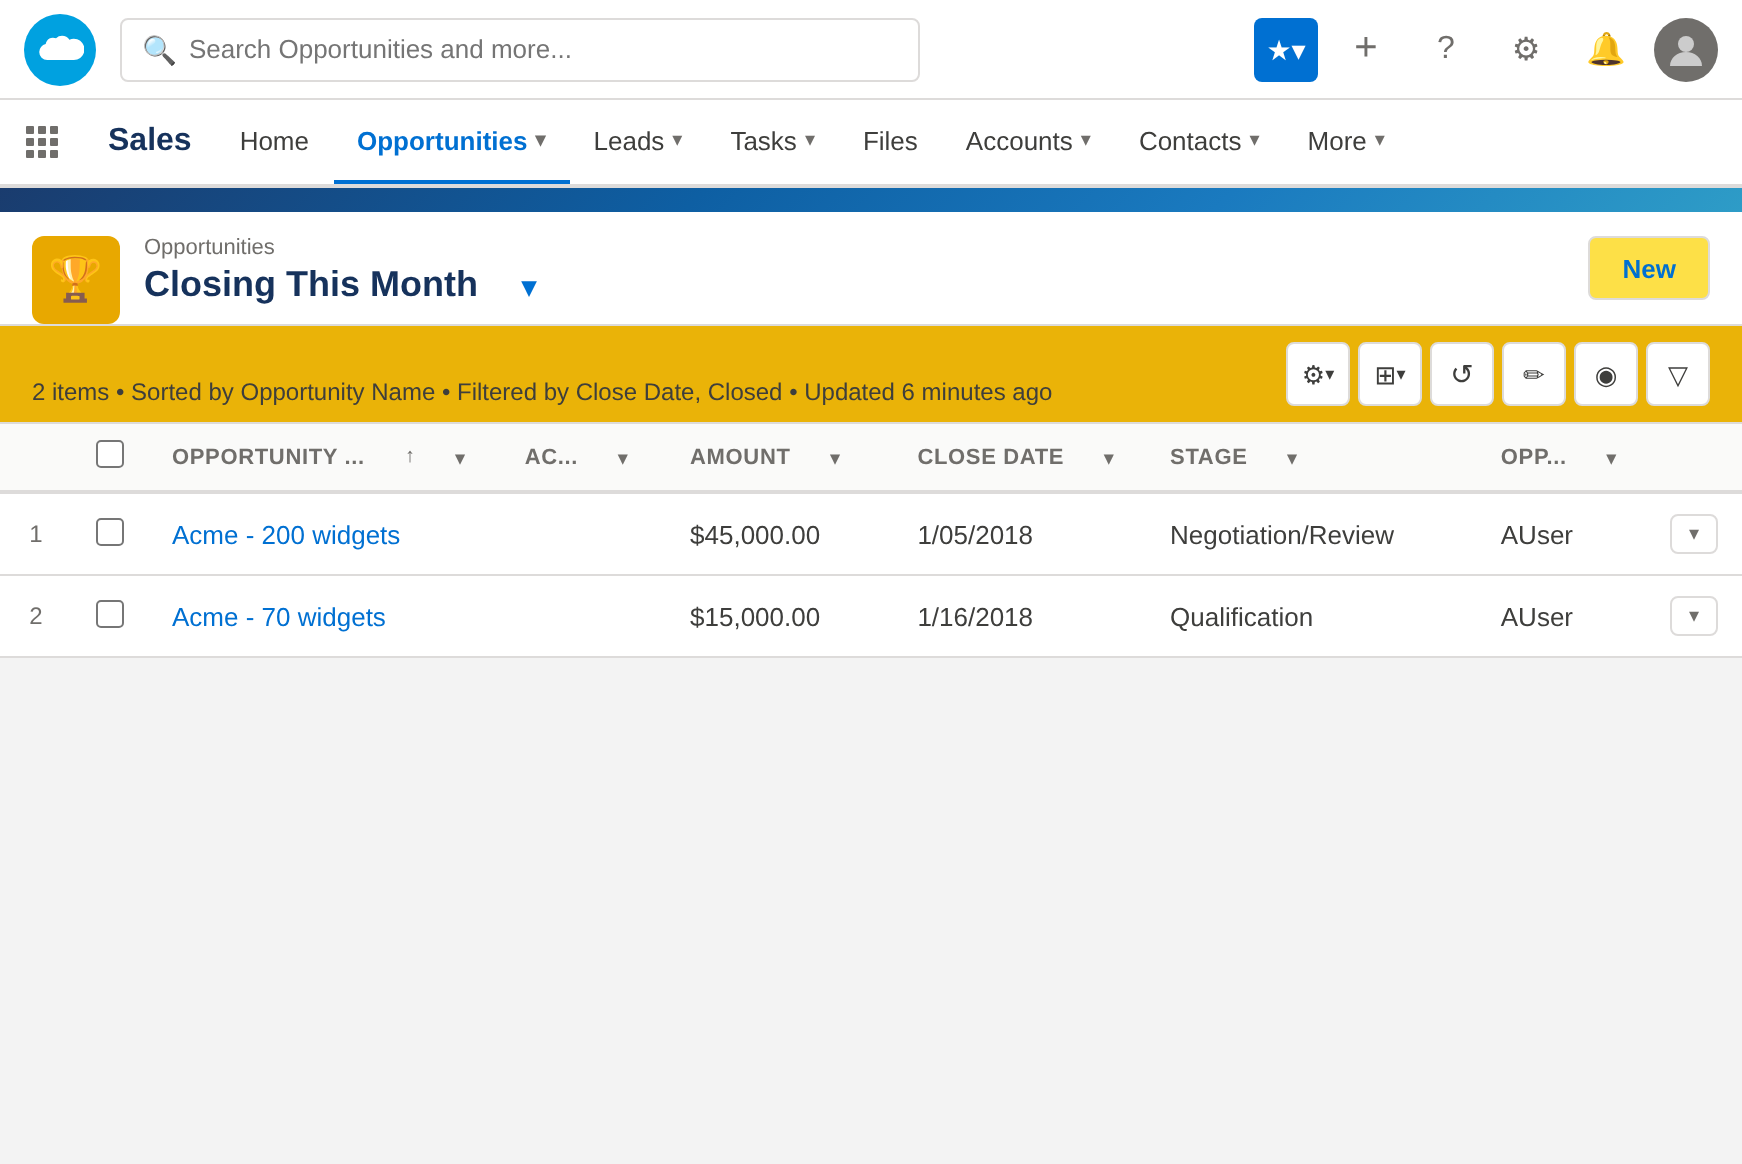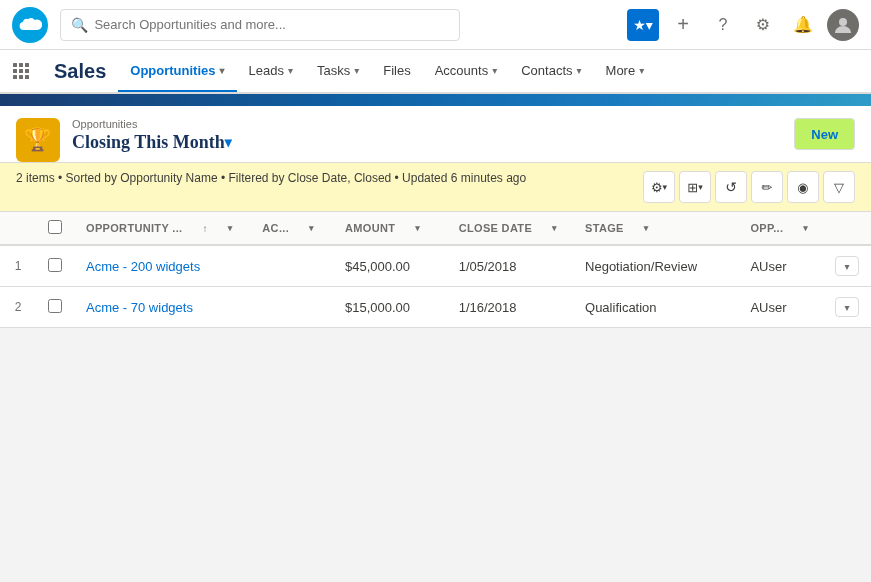--- a/index.html
+++ b/index.html
@@ -61,21 +61,21 @@
       background: #fff;
       height: 44px;
       display: flex;
       align-items: stretch;
       padding: 0 8px;
       border-bottom: 2px solid #dddbda;
       gap: 0;
     }
     .app-nav-appname {
       display: flex; align-items: center; padding: 0 12px;
-      font-size: 20px; font-weight: 700; color: #16325c;
+      font-size: 16px; font-weight: 700; color: #16325c;
     }
     .app-nav-grid {
       display: flex; align-items: center; margin-right: 4px; color: #706e6b; cursor: pointer;
     }
     .nav-item {
       display: flex; align-items: center; padding: 0 12px; height: 100%;
       font-size: 13px; color: #3e3e3c; cursor: pointer; white-space: nowrap;
       border-bottom: 2px solid transparent; margin-bottom: -2px;
       gap: 4px;
     }
@@ -116,40 +116,40 @@
       flex-shrink: 0;
     }
     .list-header-text {
       display: flex; flex-direction: column;
     }
     .list-header-breadcrumb {
       font-size: 11px; color: #706e6b; margin-bottom: 2px;
     }
     .list-header-title {
       font-size: 18px; font-weight: 700; color: #16325c;
-      display: flex; align-items: center; gap: 0; font-family: Liberation Serif, serif;
+      display: flex; align-items: center; gap: 22px;
     }
     .new-btn {
-      background: #bef264;
+      background: #fde047;
       border: 1px solid #dddbda;
       border-radius: 4px;
       padding: 6px 16px;
       font-size: 13px;
       font-weight: 600;
       color: #0070d2;
       cursor: pointer;
       height: 32px;
     }
 
     
     .toolbar {
-      background: #fef9c3;
+      background: #eab308;
       padding: 8px 16px;
       display: flex;
-      align-items: flex-start;
+      align-items: flex-end;
       justify-content: space-between;
       border-bottom: 1px solid #dddbda;
     }
     .toolbar-info {
       font-size: 12px; color: #3e3e3c;
     }
     .toolbar-actions {
       display: flex; gap: 4px; align-items: center;
     }
     .toolbar-btn {
@@ -258,20 +258,23 @@
       <rect x="1" y="7" width="4" height="4" rx="0.5"></rect>
         <rect x="7" y="7" width="4" height="4" rx="0.5"></rect>
         <rect x="13" y="7" width="4" height="4" rx="0.5"></rect>
       <rect x="1" y="13" width="4" height="4" rx="0.5"></rect>
         <rect x="7" y="13" width="4" height="4" rx="0.5"></rect>
         <rect x="13" y="13" width="4" height="4" rx="0.5"></rect>
     </svg>
   </div>
   <div class="app-nav-appname">Sales</div>
 
+  <div class="nav-item">
+    <span>Home</span>
+  </div>
   <div class="nav-item active">
     <span>Opportunities</span>
     <span class="nav-chevron">▾</span>
   </div>
   <div class="nav-item">
     <span>Leads</span>
     <span class="nav-chevron">▾</span>
   </div>
   <div class="nav-item">
     <span>Tasks</span>

